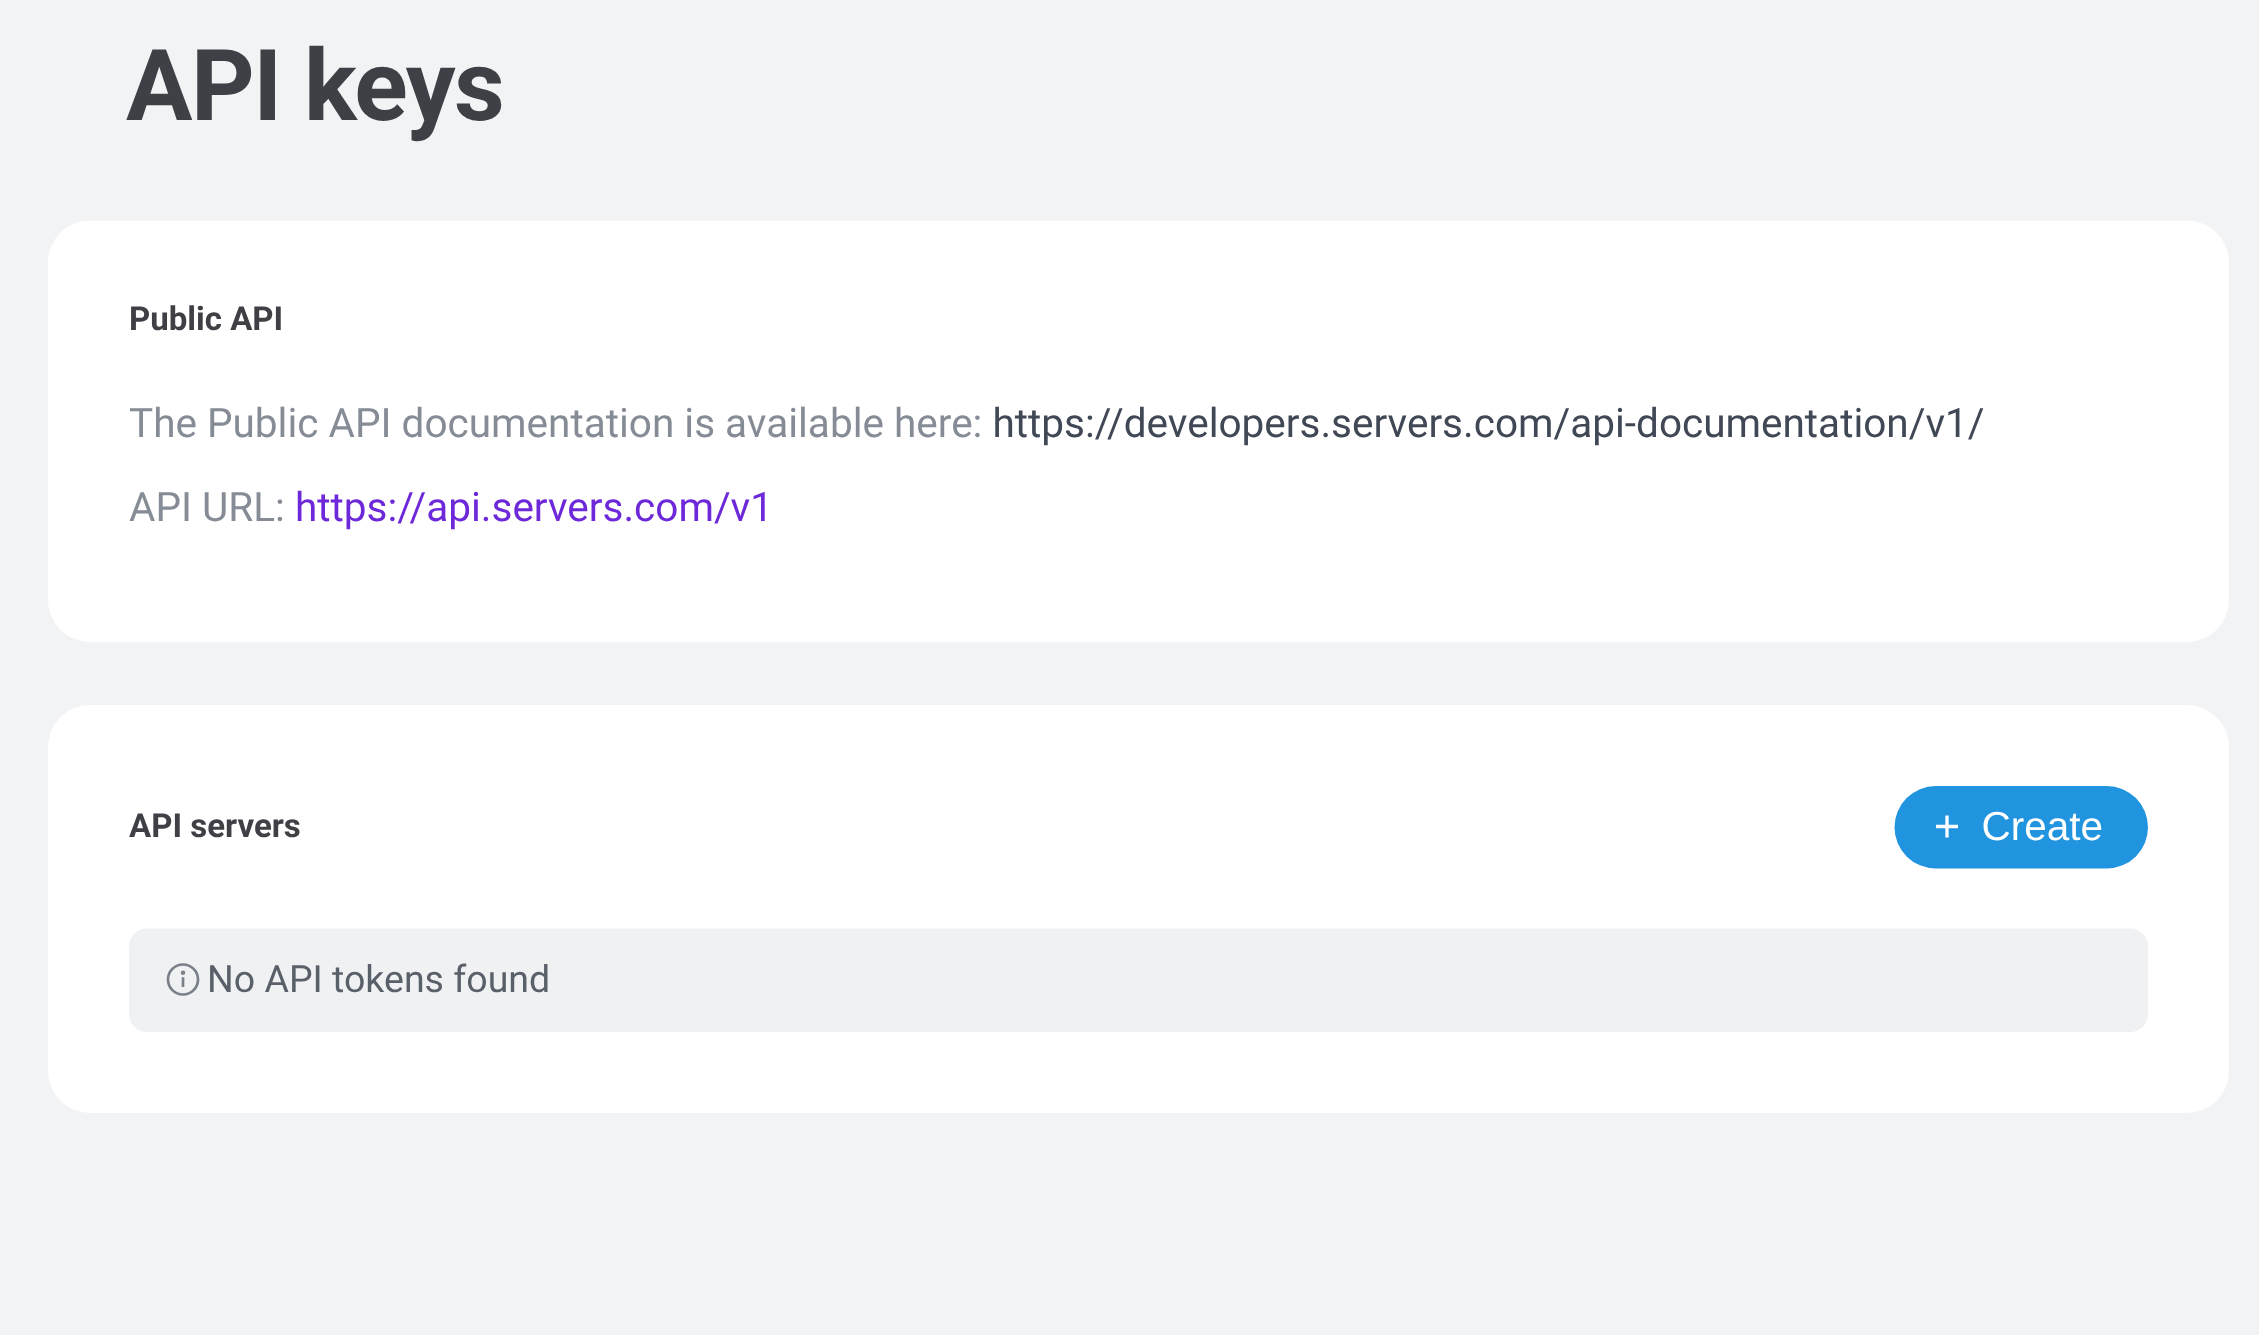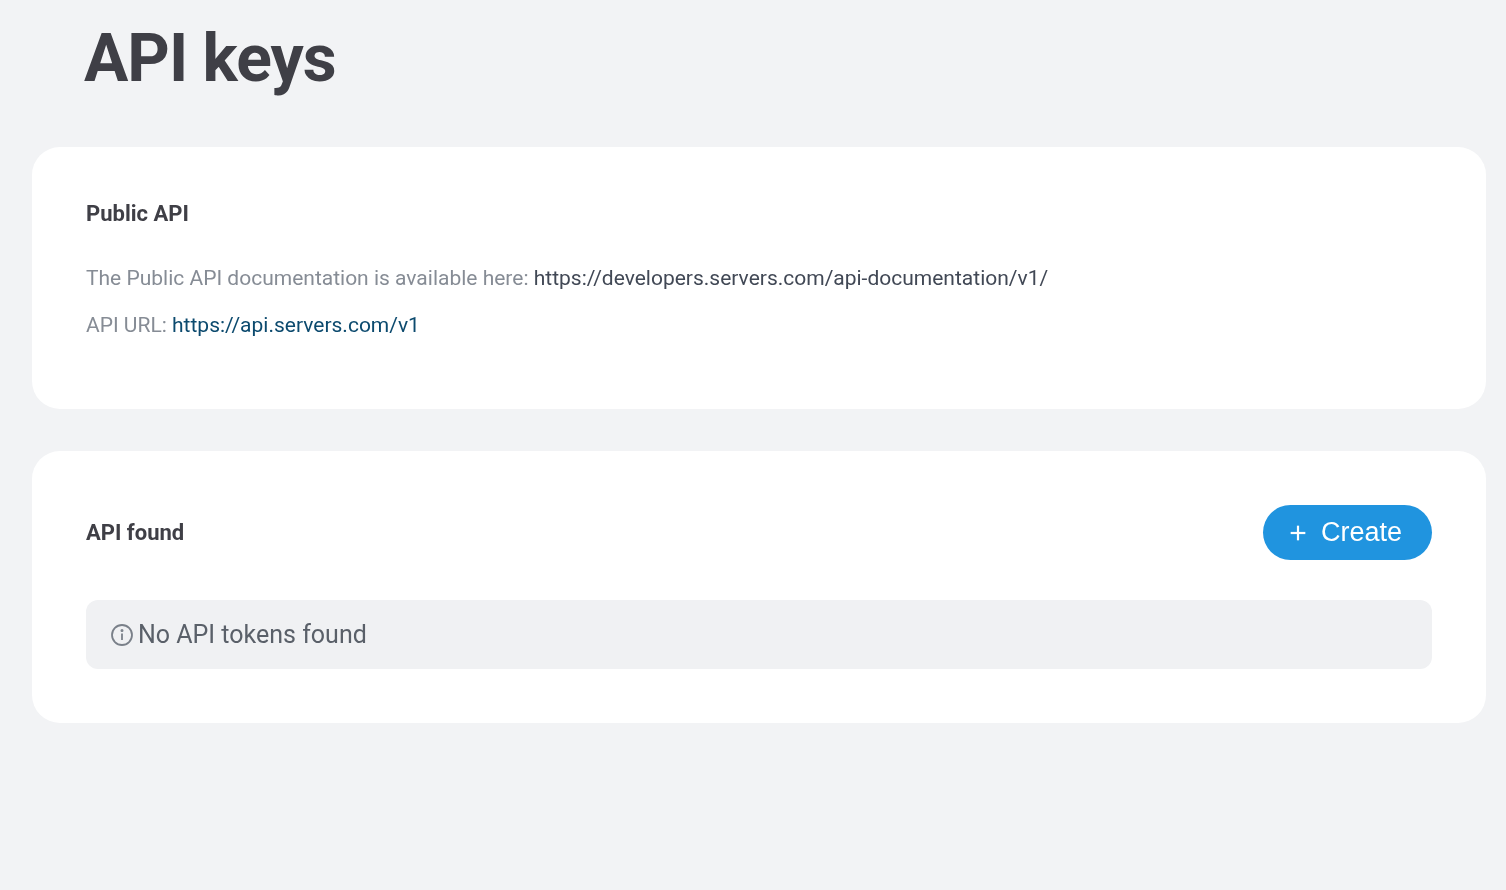--- a/index.html
+++ b/index.html
@@ -31,35 +31,35 @@
       padding: 54px;
       margin-bottom: 42px;
     }
     .card-title {
       font-size: 22px;
       font-weight: 700;
       color: #3f3f46;
       margin-bottom: 36px;
     }
     .card-text {
-      font-size: 21px;
+      font-size: 27px;
       color: #868c95;
       line-height: 1.55;
       margin-bottom: 14px;
     }
     .card-text a {
       color: #414855;
       text-decoration: none;
     }
     .api-url-label {
       color: #868c95;
       text-align: right;
     }
     .api-url-value {
-      color: #0c4a6e;
+      color: #6d28d9;
     }
     .card-header-row {
       display: flex;
       justify-content: space-between;
       align-items: center;
       margin-bottom: 40px;
     }
     .card-header-row .card-title {
       margin-bottom: 0;
     }
@@ -127,21 +127,21 @@
     <p class="card-text">
       <span>The Public API documentation is available here: </span><a href="#">https://developers.servers.com/api-documentation/v1/</a>
     </p>
     <p class="card-text">
       <span class="api-url-label">API URL: </span><span class="api-url-value">https://api.servers.com/v1</span>
     </p>
   </div>
 
   <div class="card">
     <div class="card-header-row">
-      <h2 class="card-title">API found</h2>
+      <h2 class="card-title">API servers</h2>
       <button class="btn-create">
         <span class="plus-icon">
           <svg viewBox="0 0 24 24">
               <line x1="12" y1="4" x2="12" y2="20"></line>
               <line x1="4" y1="12" x2="20" y2="12"></line>
             </svg>
         </span>
         <span>Create</span>
       </button>
     </div>

